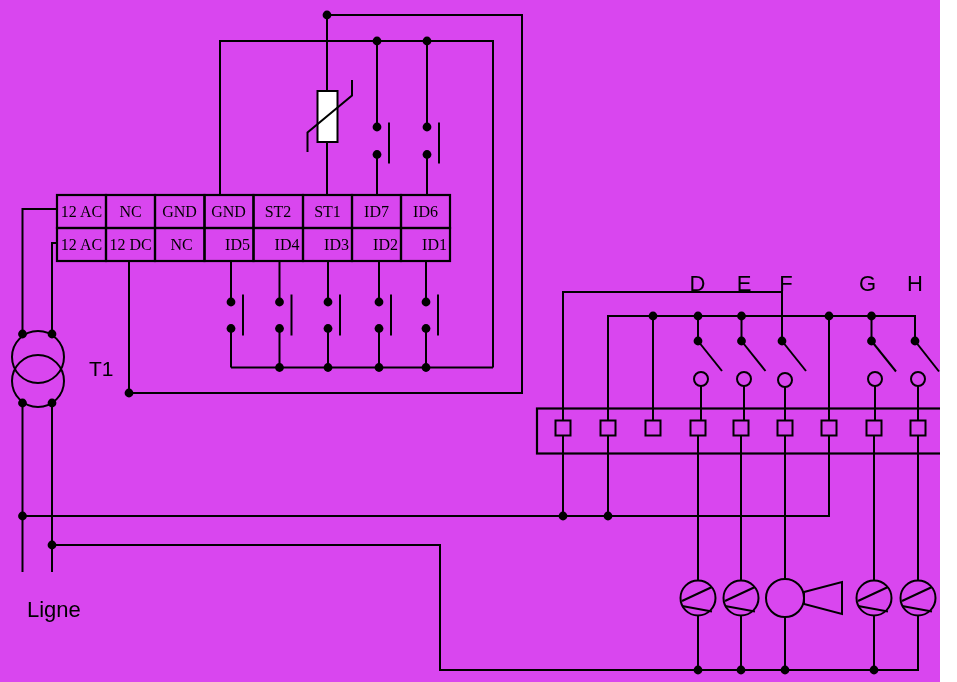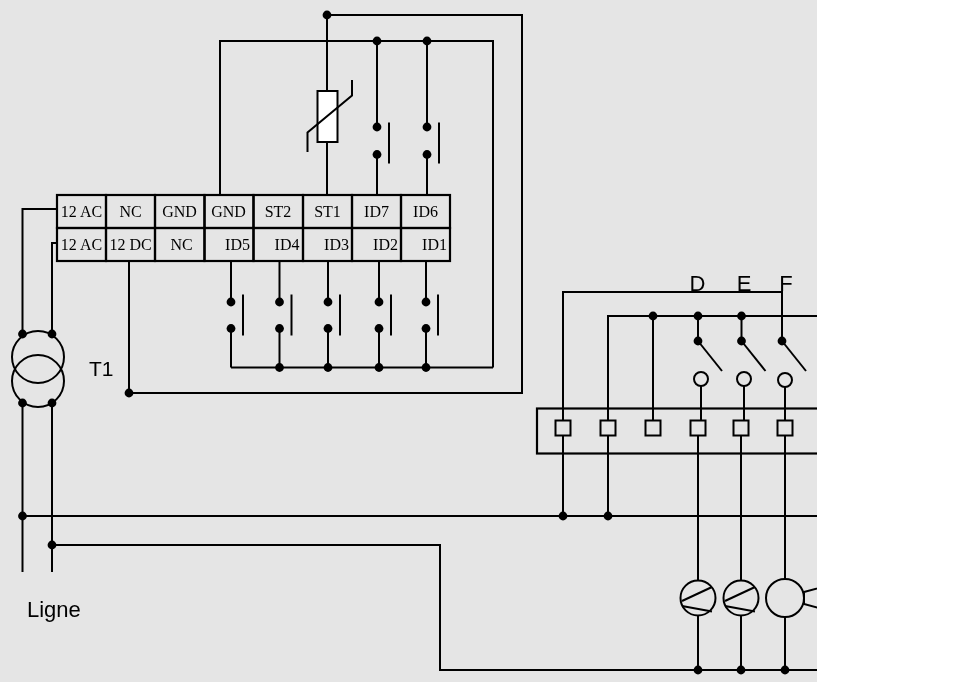--- a/index.html
+++ b/index.html
@@ -1,16 +1,16 @@
 <!DOCTYPE html>
 <html><head>
 <meta charset="utf-8">
 <style>
   html,body{margin:0;padding:0;background:#ffffff;}
-  .stage{position:relative;width:817px;height:682px;background:#e5e5e5;overflow:hidden;}
+  .stage{position:relative;width:940px;height:682px;background:#d946ef;overflow:hidden;}
   svg{display:block;}
   .wire{stroke:#000;stroke-width:2;fill:none;}
   .thick{stroke:#000;stroke-width:2.2;fill:none;}
   .sym{stroke:#000;stroke-width:2;fill:#fff;}
   .symn{stroke:#000;stroke-width:2;fill:none;}
   .dot{fill:#000;stroke:none;}
   .tserif{font-family:"Liberation Serif", serif;font-size:16px;fill:#000;text-anchor:middle;}
   .tsans{font-family:"Liberation Sans", sans-serif;font-size:22px;fill:#000;}
   .tsansm{font-family:"Liberation Sans", sans-serif;font-size:22px;fill:#000;text-anchor:middle;}
   .tsmall{font-family:"Liberation Sans", sans-serif;font-size:21px;fill:#000;}

